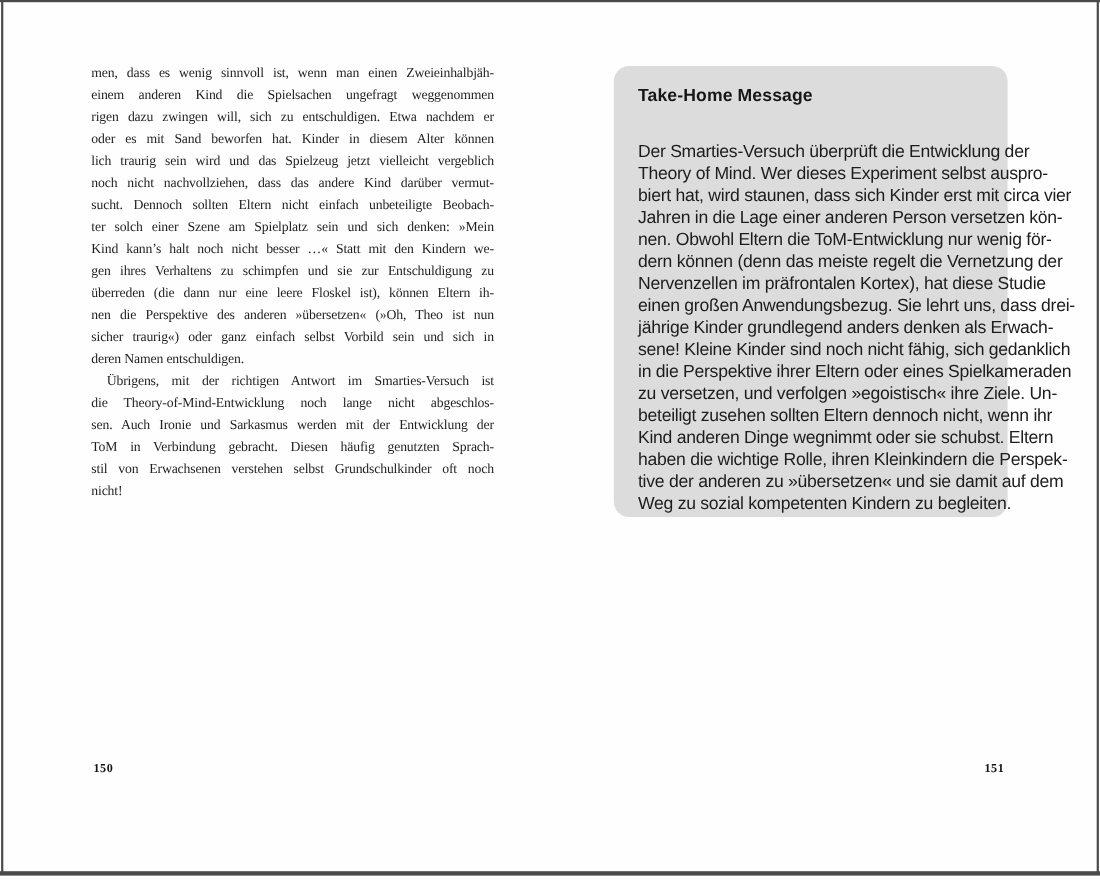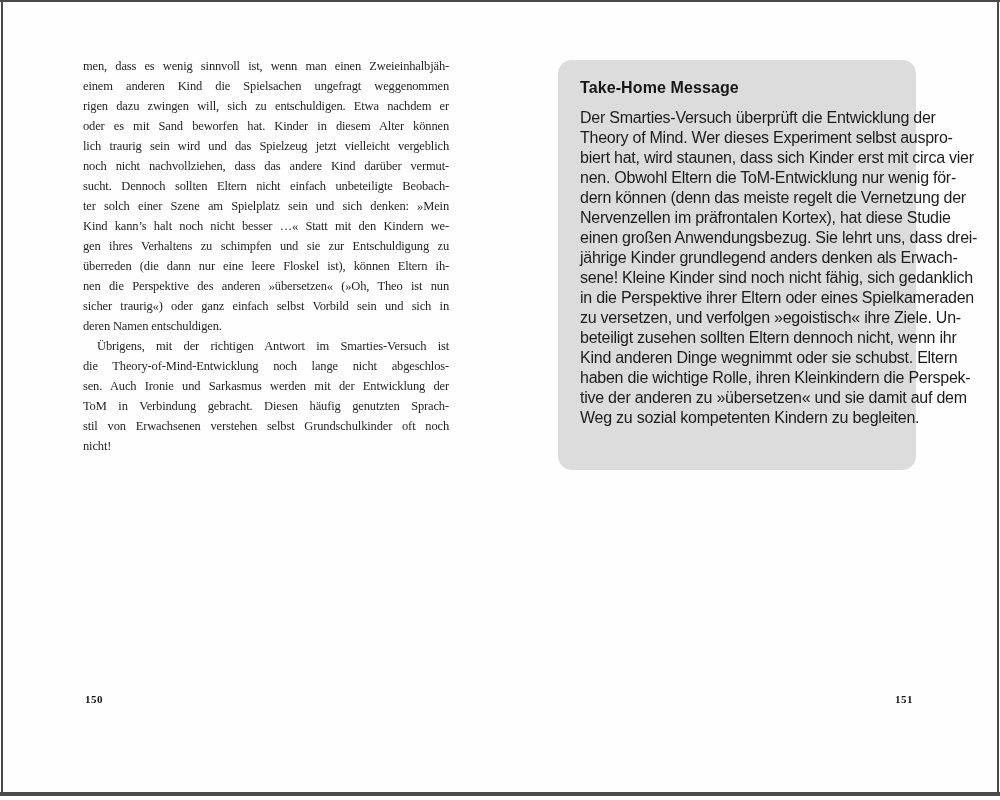--- a/index.html
+++ b/index.html
@@ -36,21 +36,21 @@
 
   
   .thm-box {
     position:absolute; left:558px; top:60px; width:358px; height:410px;
     background:#dcdcdc; border-radius:14px; box-sizing:border-box;
     padding:18px 22px;
     font-family:"Liberation Sans","DejaVu Sans",sans-serif;
     color:#1c1c1c;
   }
   .thm-title {
-    margin:0 0 10px 0; font-size:16px; font-weight:bold;
+    margin:0 0 31px 0; font-size:16px; font-weight:bold;
     line-height:20px; color:#161616; letter-spacing:0.1px;
   }
   .thm-body {
     font-size:16px; line-height:20px; letter-spacing:-0.25px;
   }
 </style>
 </head>
 <body>
 
 <div class="spread">
@@ -88,20 +88,21 @@
   </div>
 
   <div class="pagenum pn-left">150</div>
 
   <div class="thm-box">
     <h2 class="thm-title">Take-Home Message</h2>
     <div class="thm-body">
         <div class="line">Der Smarties-Versuch überprüft die Entwicklung der</div>
         <div class="line">Theory of Mind. Wer dieses Experiment selbst auspro-</div>
         <div class="line">biert hat, wird staunen, dass sich Kinder erst mit circa vier</div>
+        <div class="line">Jahren in die Lage einer anderen Person versetzen kön-</div>
         <div class="line">nen. Obwohl Eltern die ToM-Entwicklung nur wenig för-</div>
         <div class="line">dern können (denn das meiste regelt die Vernetzung der</div>
         <div class="line">Nervenzellen im präfrontalen Kortex), hat diese Studie</div>
         <div class="line">einen großen Anwendungsbezug. Sie lehrt uns, dass drei-</div>
         <div class="line">jährige Kinder grundlegend anders denken als Erwach-</div>
         <div class="line">sene! Kleine Kinder sind noch nicht fähig, sich gedanklich</div>
         <div class="line">in die Perspektive ihrer Eltern oder eines Spielkameraden</div>
         <div class="line">zu versetzen, und verfolgen »egoistisch« ihre Ziele. Un-</div>
         <div class="line">beteiligt zusehen sollten Eltern dennoch nicht, wenn ihr</div>
         <div class="line">Kind anderen Dinge wegnimmt oder sie schubst. Eltern</div>

